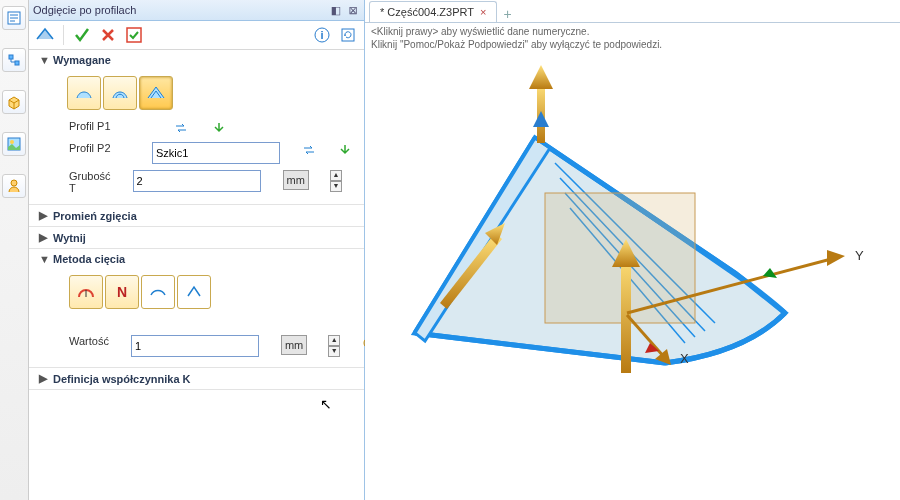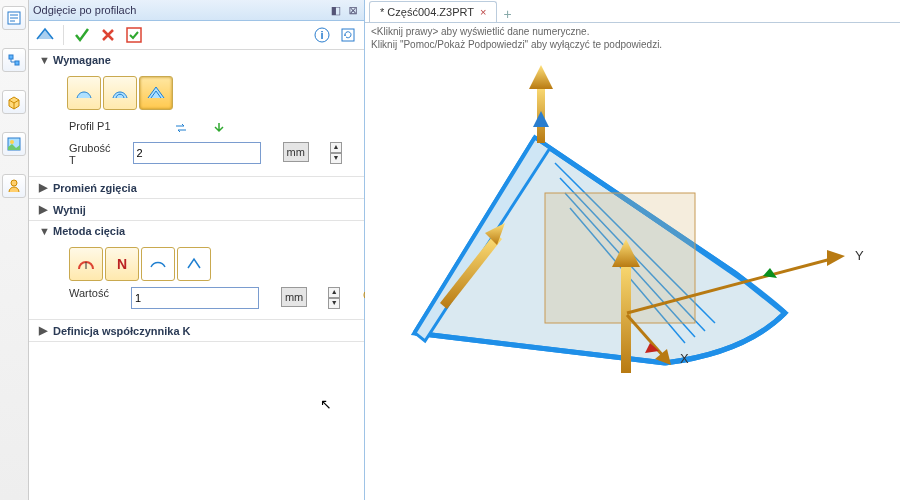--- a/index.html
+++ b/index.html
@@ -162,20 +162,34 @@
                 <path d="M2 5h8l-2-2M12 9H4l2 2" stroke="#1f7fd0" fill="none"></path>
               </svg>
             </span>
           <span class="tiny-ico">
               <svg width="14" height="14">
                 <path d="M7 2v8M3 6l4 4 4-4" stroke="#2fa82f" fill="none" stroke-width="1.5"></path>
               </svg>
             </span>
         </div>
         <div class="form-row">
+          <label>Profil P2</label>
+          <input type="text" value="Szkic1" style="">
+          <span class="tiny-ico">
+              <svg width="14" height="14">
+                <path d="M2 5h8l-2-2M12 9H4l2 2" stroke="#1f7fd0" fill="none"></path>
+              </svg>
+            </span>
+          <span class="tiny-ico">
+              <svg width="14" height="14">
+                <path d="M7 2v8M3 6l4 4 4-4" stroke="#2fa82f" fill="none" stroke-width="1.5"></path>
+              </svg>
+            </span>
+        </div>
+        <div class="form-row">
           <label>Grubość T</label>
           <input class="num-input" type="text" value="2" style="">
           <span class="unit">mm</span>
           <div class="spin">
               <div>▲</div>
               <div>▼</div>
             </div>
           <span class="tiny-ico">
               <svg width="14" height="14">
                 <circle cx="7" cy="7" r="5" fill="none" stroke="#cc8a00"></circle>
@@ -222,21 +236,21 @@
               <svg width="22" height="22">
                 <path d="M4 14c3-6 11-6 14 0" fill="none" stroke="#1f7fd0" stroke-width="1.5"></path>
               </svg>
             </div>
           <div class="cut-btn clear">
               <svg width="22" height="22">
                 <path d="M5 15L11 6l6 9" fill="none" stroke="#1f7fd0" stroke-width="1.5"></path>
               </svg>
             </div>
         </div>
-        <div class="form-row" style="margin-top:0">
+        <div class="form-row" style="margin-top:20px">
           <label>Wartość</label>
           <input class="num-input" type="text" value="1" style="">
           <span class="unit">mm</span>
           <div class="spin">
               <div>▲</div>
               <div>▼</div>
             </div>
           <span class="tiny-ico">
               <svg width="14" height="14">
                 <circle cx="7" cy="7" r="5" fill="none" stroke="#cc8a00"></circle>

